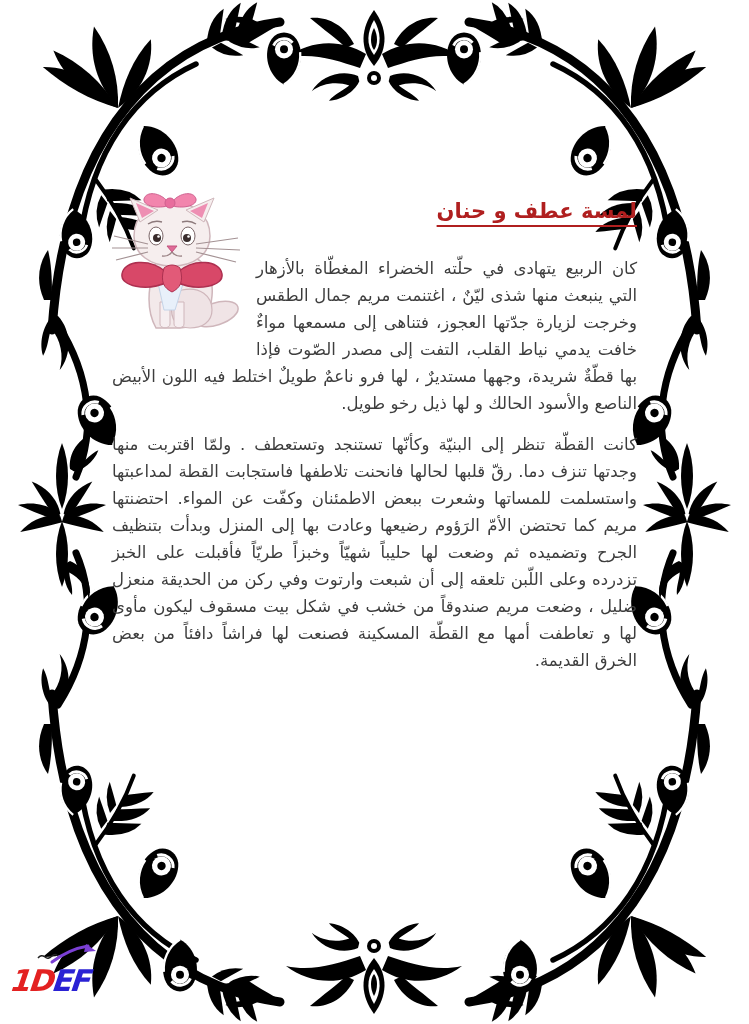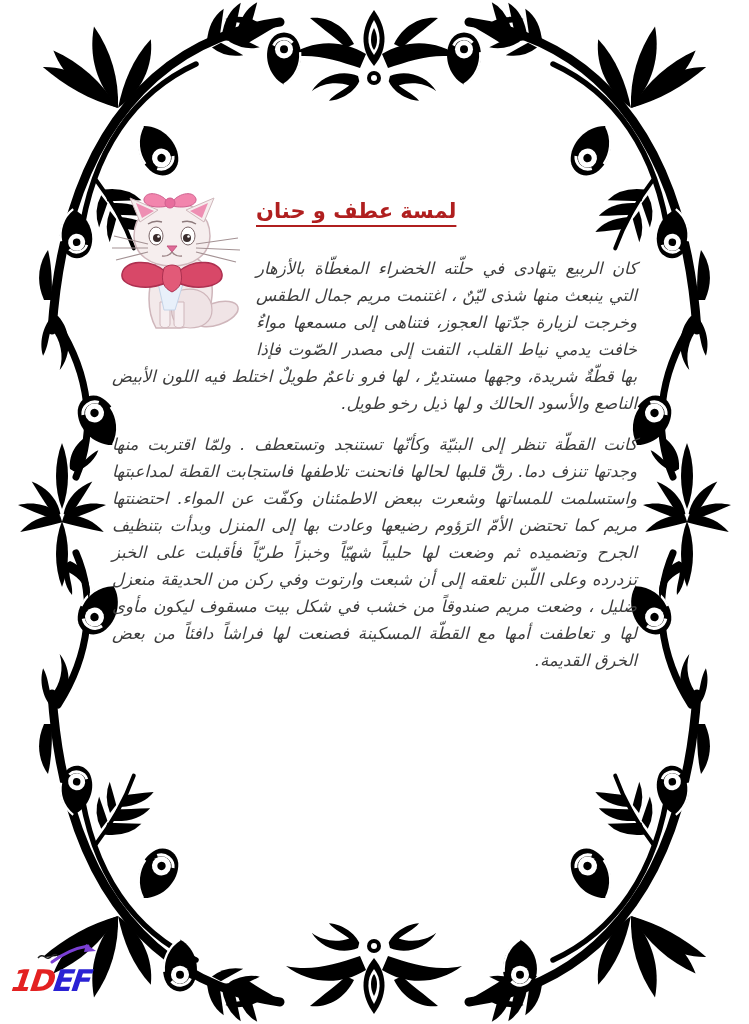--- a/index.html
+++ b/index.html
@@ -9,25 +9,25 @@
   }
   .frame{position:absolute;inset:0;width:749px;height:1024px;pointer-events:none;}
   .content{
     position:absolute;top:192px;right:112px;left:112px;
     direction:rtl;text-align:justify;color:#3d3d3d;
     font-size:16.5px;line-height:27px;
   }
   .cat-float{float:left;width:130px;height:150px;margin:2px 14px 6px 0;}
   .cat-float svg{width:130px;height:150px;overflow:visible;}
   h1.title{
-    text-align:left;color:#b01f1f;font-size:21px;font-weight:bold;
+    text-align:right;color:#b01f1f;font-size:21px;font-weight:bold;
     margin:6px 0 30px 0;
     text-decoration:underline;text-decoration-thickness:2px;text-underline-offset:7px;
   }
-  .content p{margin:0 0 14px 0;font-style:italic;}
+  .content p{margin:0 0 14px 0;}
   .logo{
     position:absolute;left:12px;top:944px;width:92px;height:70px;
     display:flex;flex-direction:column;align-items:flex-start;
   }
   .logo-deco{width:92px;height:22px;}
   .logo-text{
     font-weight:bold;font-style:italic;font-size:30px;line-height:30px;
     transform:skewX(-8deg);letter-spacing:-2px;
     font-family:"DejaVu Sans",sans-serif;
   }

